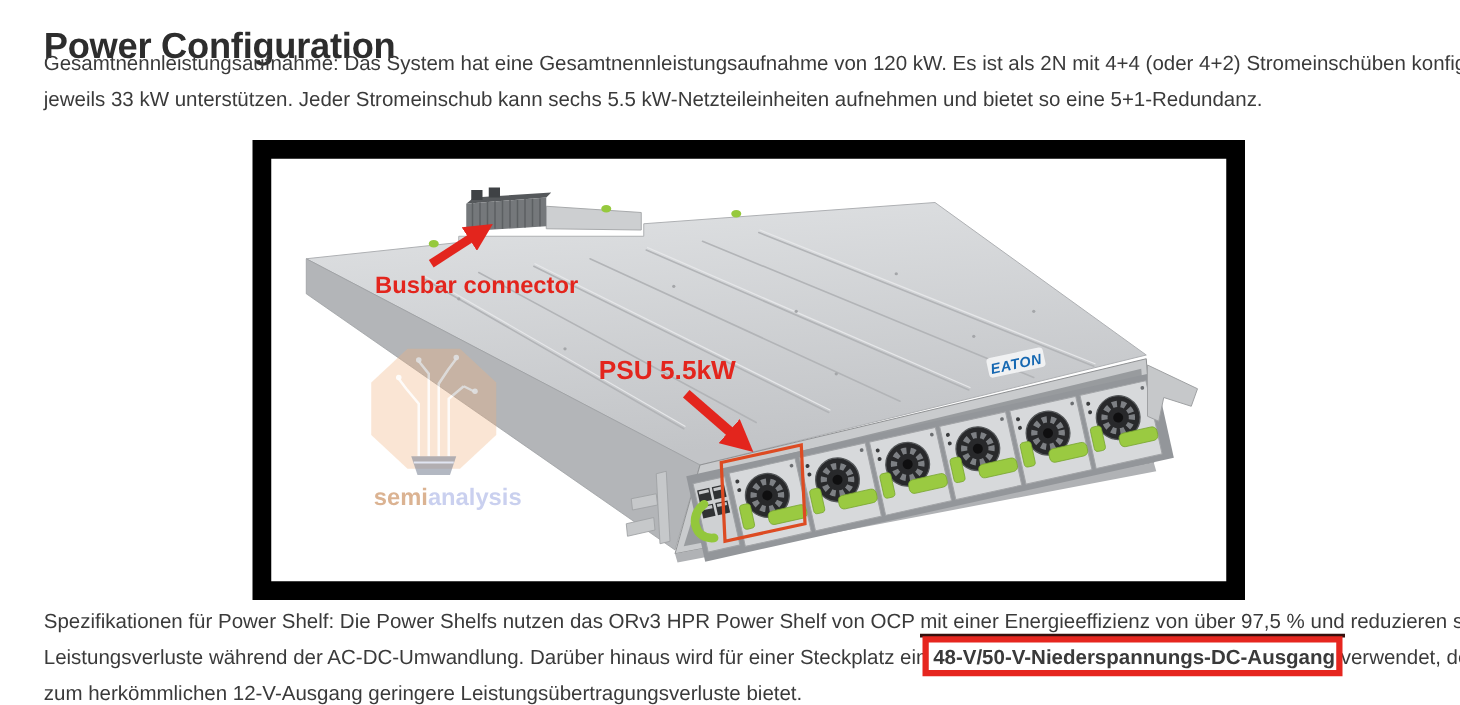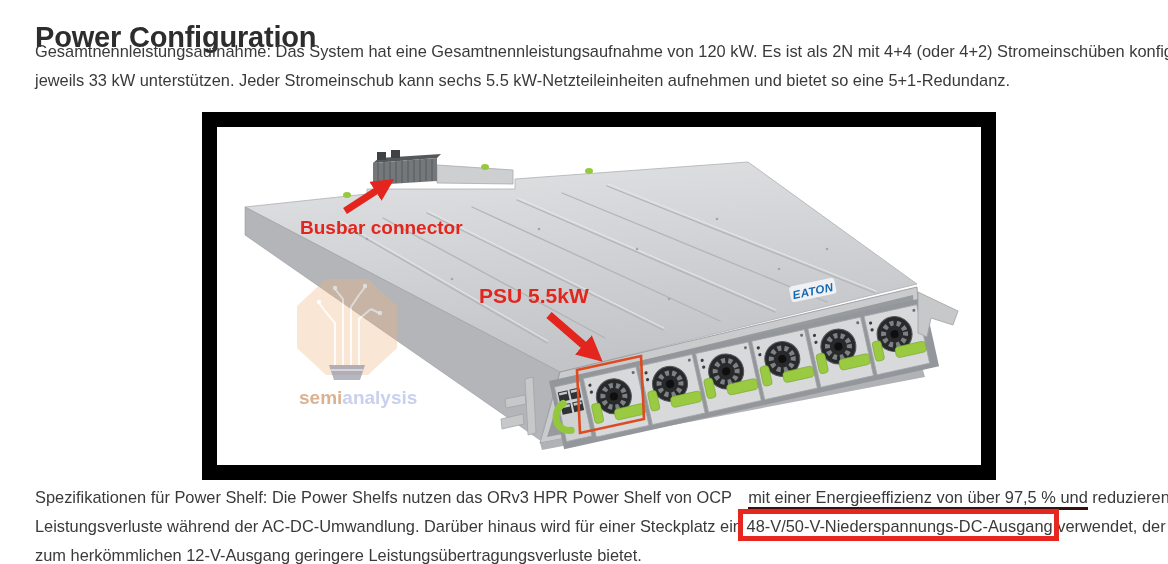--- a/index.html
+++ b/index.html
@@ -8,23 +8,23 @@
   .title{position:absolute;left:35px;top:0px;font-size:29px;line-height:36px;
          font-weight:700;color:#2d2d2d;letter-spacing:-0.2px;white-space:nowrap;}
   .para{position:absolute;left:35px;font-size:16.4px;line-height:29px;color:#3a3a3a;}
   .para .line{white-space:nowrap;}
   .para1{top:37px;}
   .para2{top:483px;}
   .figure-frame{position:absolute;left:202px;top:112px;width:764px;height:338px;
                 border:15px solid #000000;background:#ffffff;}
   .figure-frame svg{display:block;}
   
-  .dark-underline{border-bottom:3px solid #35100d;padding-bottom:1px;margin-left:12px;}
+  .dark-underline{border-bottom:3px solid #35100d;padding-bottom:1px;}
   
-  .red-box{position:relative;}
+  .red-box{position:relative;font-weight:bold;}
   .red-box::after{content:"";position:absolute;left:-9px;right:-6px;top:-8px;bottom:-6px;
                   border:5px solid #e6261f;pointer-events:none;}
   .ann-label{font-weight:700;fill:#e3251d;font-family:"Liberation Sans",sans-serif;}
 </style>
 </head>
 <body>
 
 <div class="page">
 
   <h1 class="title">Power Configuration</h1>

